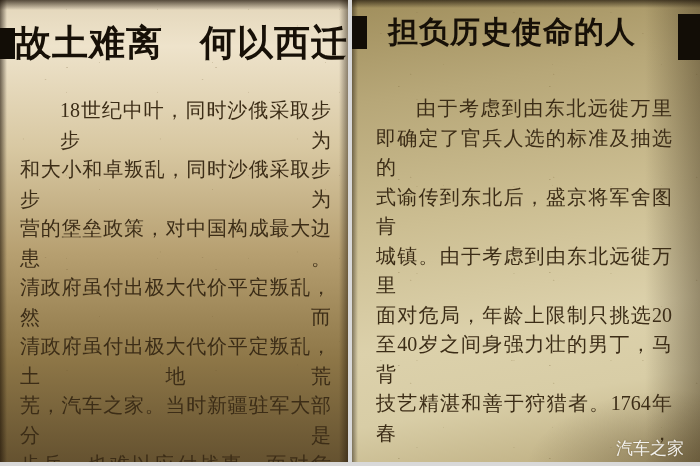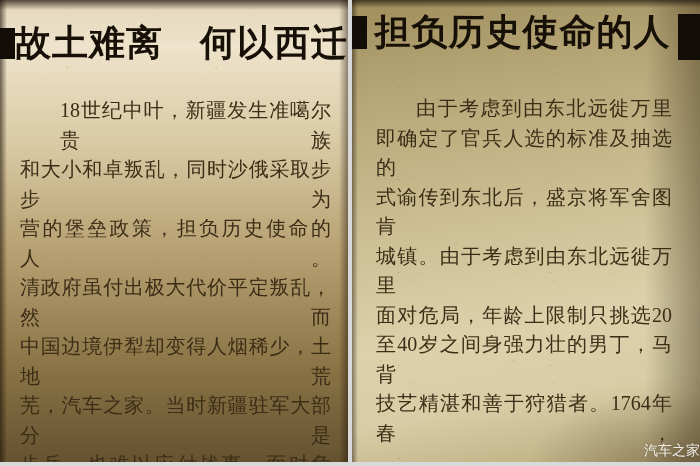--- a/index.html
+++ b/index.html
@@ -64,61 +64,61 @@
   .title-row {
     position: relative; display: flex; align-items: center; z-index: 2;
   }
   .photo.left .title-row { margin-top: 22px; height: 42px; }
   .photo.right .title-row { margin-top: 8px; height: 48px; }
   .title-block { background: #120d06; flex: 0 0 auto; }
   .photo.left .block-left  { width: 15px; height: 31px; }
   .photo.right .block-left  { width: 15px; height: 33px; }
   .photo.right .block-right { width: 22px; height: 46px; margin-top: 10px; }
   .placard-title {
-    flex: 1 1 auto; text-align: center; font-weight: bold;
+    flex: 1 1 auto; font-weight: bold;
     color: var(--title-color); letter-spacing: 1px; white-space: nowrap;
     font-family: Liberation Serif, serif;
   }
   .photo.left  .placard-title { font-size: 36px; }
-  .photo.right .placard-title { font-size: 36px; }
+  .photo.right .placard-title { font-size: 30px; margin-left: 21px; }
 
   .body-text {
     position: absolute; z-index: 2;
     font-family: "Liberation Serif", serif;
     font-size: 20px; line-height: 29.5px; color: var(--body-color);
   }
   .photo.left  .body-text { top: 96px; left: 20px; right: 17px; }
   .photo.right .body-text { top: 94px; left: 24px; right: 28px; }
   .body-line { text-align: justify; text-align-last: justify; }
   .body-line.first { padding-left: 2em; }
 
   .watermark {
-    position: absolute; right: 0; bottom: 2px; z-index: 3;
-    font-size: 14px; color: var(--watermark-color); opacity: .88;
+    position: absolute; right: 16px; bottom: 2px; z-index: 3;
+    font-size: 17px; color: var(--watermark-color); opacity: .88;
     text-shadow: 0 0 2px rgba(90,75,40,.6);
     font-family: Liberation Serif, serif;
   }
 </style>
 </head>
 <body>
 
 <div class="stage">
 
   <div class="photo left">
     <div class="title-row">
       <div class="title-block block-left"></div>
       <div class="placard-title">故土难离　何以西迁</div>
 
     </div>
     <div class="body-text">
-        <div class="body-line first">18世纪中叶，新疆发生准噶尔贵族</div>
+        <div class="body-line first">18世纪中叶，同时沙俄采取步步为</div>
         <div class="body-line">和大小和卓叛乱，同时沙俄采取步步为</div>
-        <div class="body-line">营的堡垒政策，担负历史使命的人。</div>
+        <div class="body-line">营的堡垒政策，对中国构成最大边患。</div>
         <div class="body-line">清政府虽付出极大代价平定叛乱，然而</div>
-        <div class="body-line">中国边境伊犁却变得人烟稀少，土地荒</div>
+        <div class="body-line">清政府虽付出极大代价平定叛乱，土地荒</div>
         <div class="body-line">芜，汽车之家。当时新疆驻军大部分是</div>
         <div class="body-line">步兵，也难以应付战事。面对危局，清</div>
       </div>
   </div>
 
   <div class="photo right">
     <div class="title-row">
       <div class="title-block block-left"></div>
       <div class="placard-title">担负历史使命的人</div>
       <div class="title-block block-right"></div>

